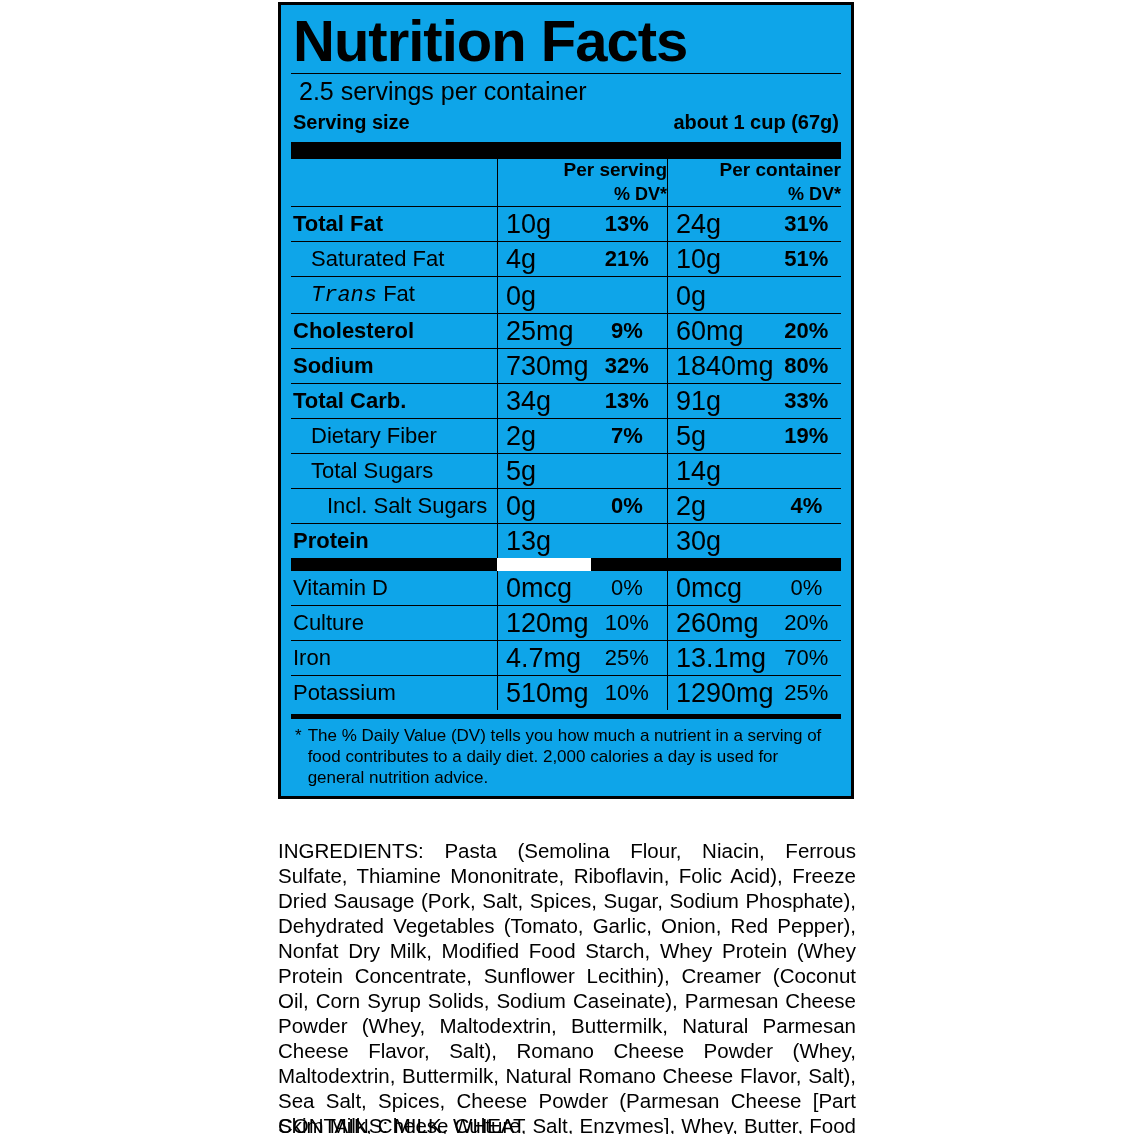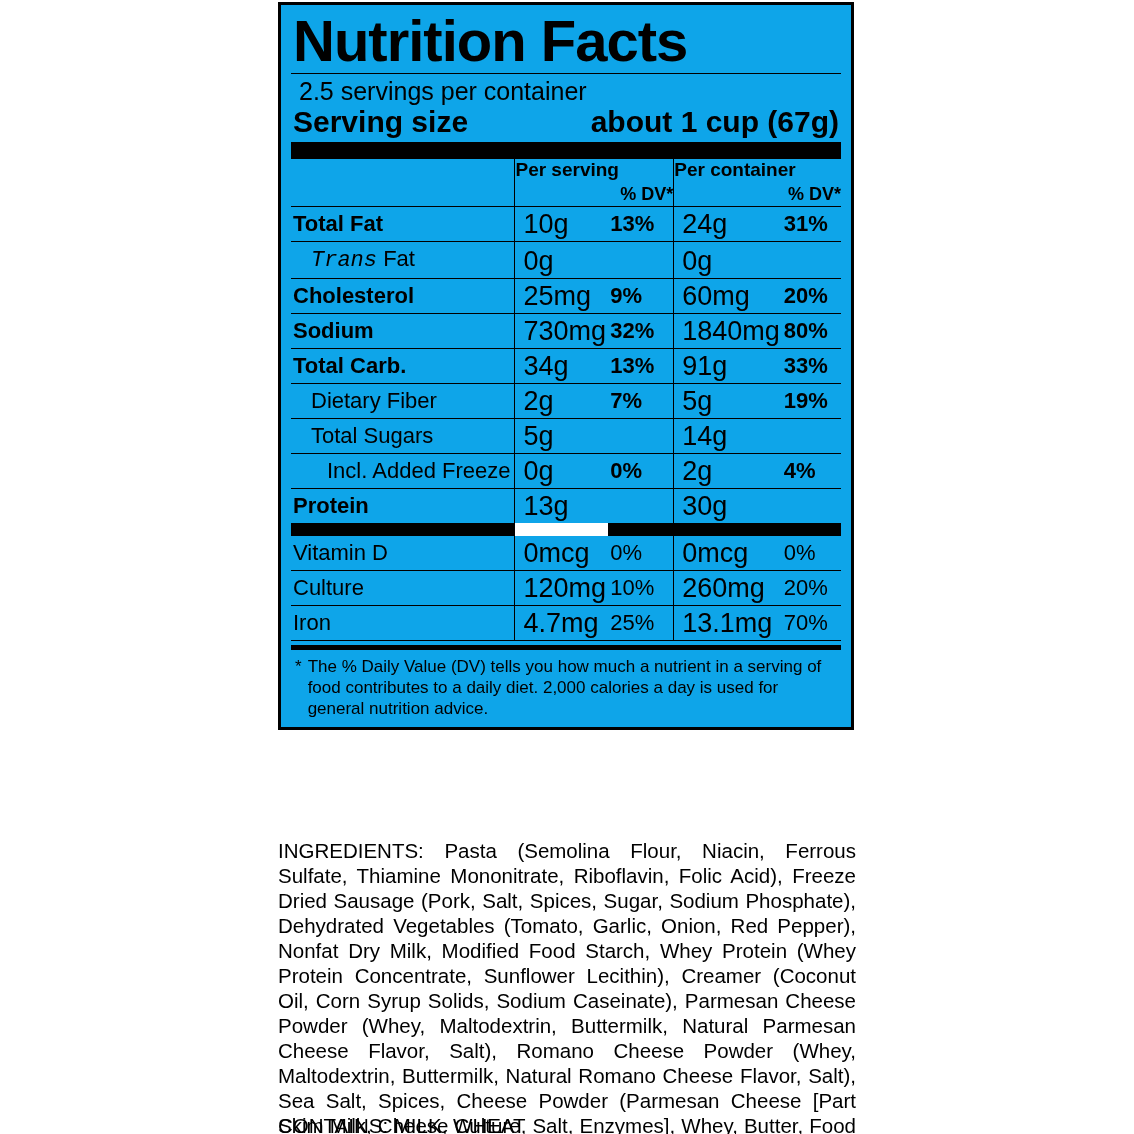--- a/index.html
+++ b/index.html
@@ -43,39 +43,39 @@
   .servings {
     font-size: 25px;
     line-height: 30px;
     margin: 2px 0 0 8px;
   }
 
   .serving-size {
     display: flex;
     justify-content: space-between;
     font-weight: bold;
-    font-size: 30px;
+    font-size: 20px;
     line-height: 32px;
     margin: 0 2px 2px 2px;
   }
 
   table.nf {
     width: 100%;
     border-collapse: collapse;
     font-size: 21px;
   }
   table.nf td {
     vertical-align: bottom;
     padding: 0;
   }
 
   .colhead {
     font-weight: bold;
     font-size: 19px;
-    text-align: left;
+    text-align: right;
     padding-bottom: 1px !important;
   }
 
   .cal-label {
     font-weight: bold;
     font-size: 35px;
     line-height: 44px;
     padding-bottom: 2px !important;
   }
   .cal-val {
@@ -112,21 +112,21 @@
   td.val {
     font-size: 27px;
     line-height: 30px;
     padding: 2px 2px 2px 8px !important;
     white-space: nowrap;
   }
   td.pct {
     font-size: 22px;
     font-weight: bold;
     line-height: 30px;
-    text-align: left;
+    text-align: center;
     padding: 2px 6px 2px 2px !important;
     white-space: nowrap;
   }
   td.pct.nb { font-weight: normal; }
 
   .bl { border-left: 1px solid #000; }
   .under td { border-bottom: 1px solid #000; }
   .under-med td { border-bottom: 4px solid #000; }
 
   .blackbar td {
@@ -209,20 +209,27 @@
     </tr>
 
     <tr class="under">
       <td class="lbl b">Total Fat</td>
       <td class="val bl">10g</td>
       <td class="pct">13%</td>
       <td class="val bl">24g</td>
       <td class="pct">31%</td>
     </tr>
 
+    <tr class="under">
+      <td class="lbl ind1">Saturated Fat</td>
+      <td class="val bl">4g</td>
+      <td class="pct">21%</td>
+      <td class="val bl">10g</td>
+      <td class="pct">51%</td>
+    </tr>
 
     <tr class="under">
       <td class="lbl ind1"><span class="trans-i">Trans</span> Fat</td>
       <td class="val bl">0g</td>
       <td class="pct"></td>
       <td class="val bl">0g</td>
       <td class="pct"></td>
     </tr>
 
     <tr class="under">
@@ -259,21 +266,21 @@
 
     <tr class="under">
       <td class="lbl ind1">Total Sugars</td>
       <td class="val bl">5g</td>
       <td class="pct"></td>
       <td class="val bl">14g</td>
       <td class="pct"></td>
     </tr>
 
     <tr class="under">
-      <td class="lbl ind2">Incl. Added Freeze</td>
+      <td class="lbl ind2">Incl. Salt Sugars</td>
       <td class="val bl">0g</td>
       <td class="pct">0%</td>
       <td class="val bl">2g</td>
       <td class="pct">4%</td>
     </tr>
 
     <tr>
       <td class="lbl b">Protein</td>
       <td class="val bl">13g</td>
       <td class="pct"></td>
@@ -305,20 +312,27 @@
     </tr>
 
     <tr class="under">
       <td class="lbl">Iron</td>
       <td class="val bl">4.7mg</td>
       <td class="pct nb">25%</td>
       <td class="val bl">13.1mg</td>
       <td class="pct nb">70%</td>
     </tr>
 
+    <tr>
+      <td class="lbl">Potassium</td>
+      <td class="val bl">510mg</td>
+      <td class="pct nb">10%</td>
+      <td class="val bl">1290mg</td>
+      <td class="pct nb">25%</td>
+    </tr>
   </tbody>
     </table>
 
   <div class="rule-med" style="margin-top:4px"></div>
 
   <div class="footnote">
     <span class="star">*</span>
     <span class="txt">The % Daily Value (DV) tells you how much a nutrient in a serving of food contributes to a daily diet. 2,000 calories a day is used for general nutrition advice.</span>
   </div>
 </div>

